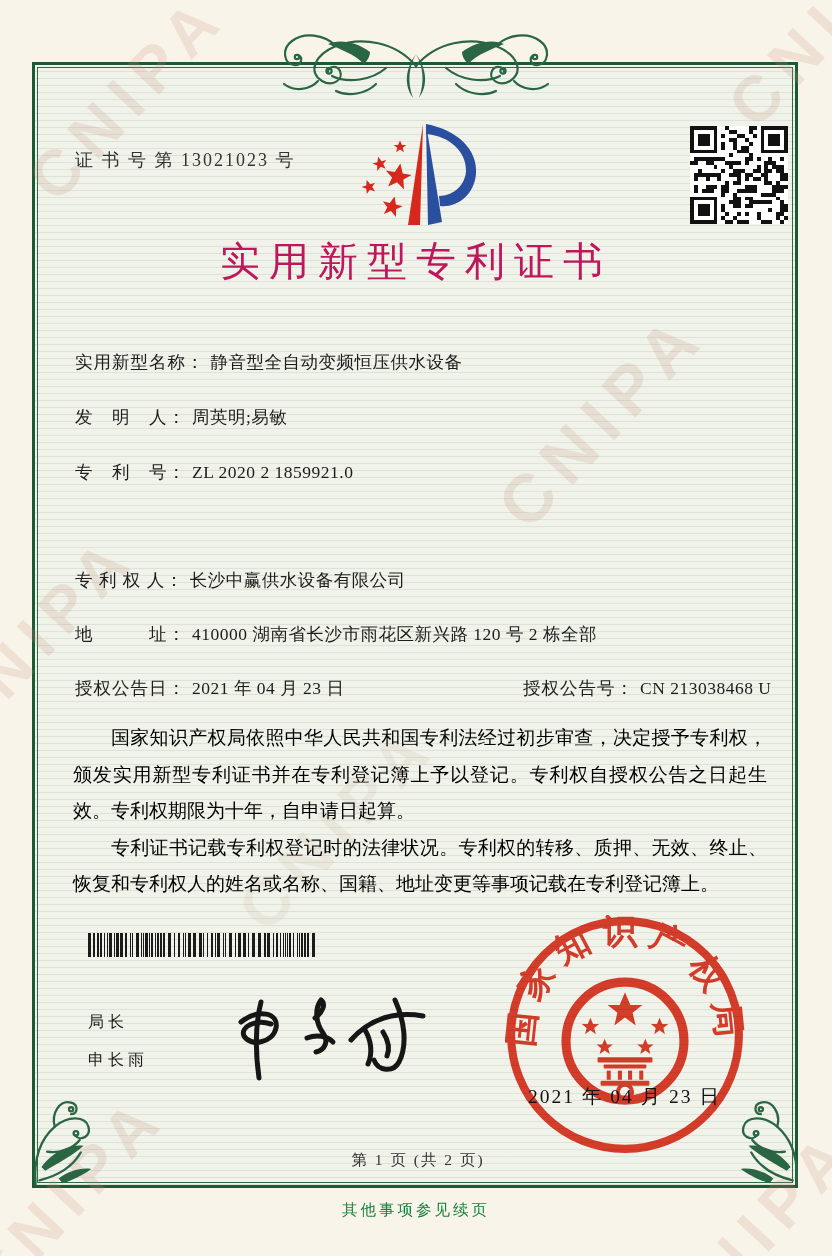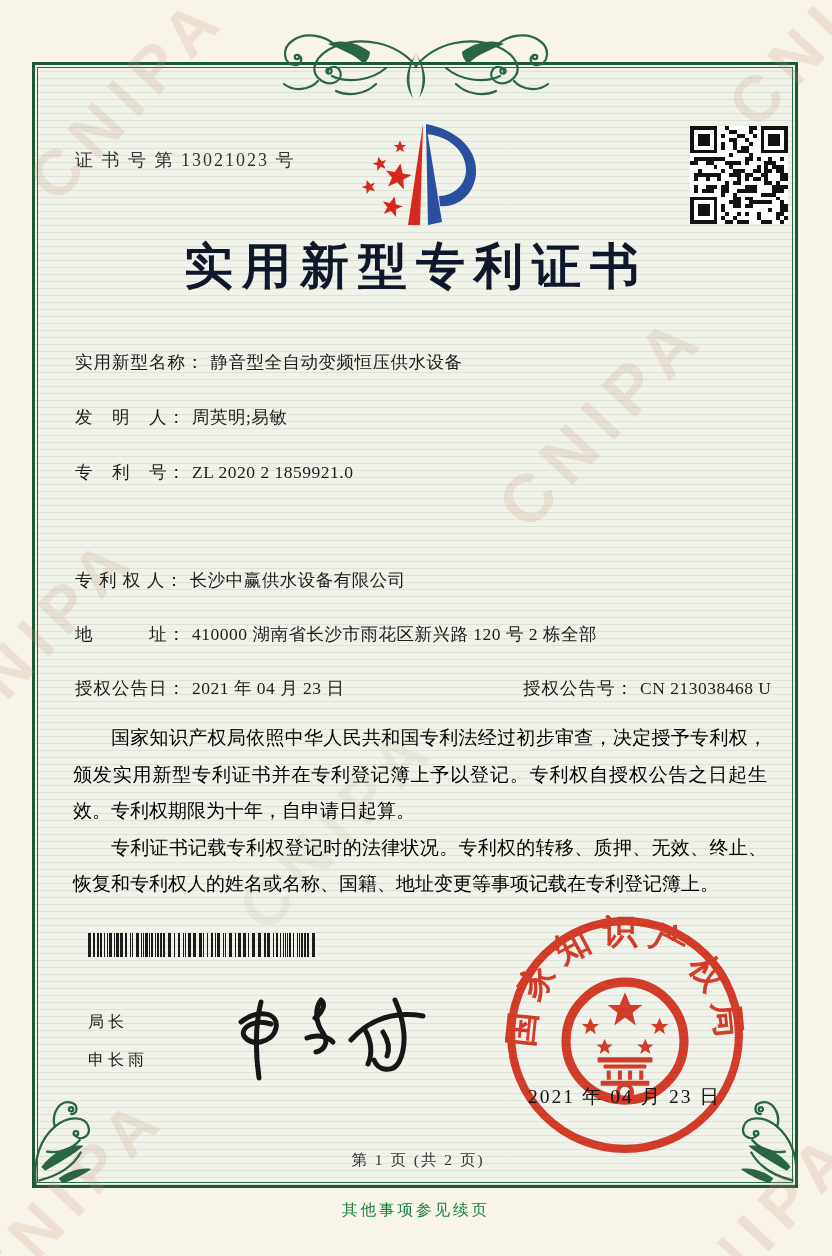--- a/index.html
+++ b/index.html
@@ -32,21 +32,21 @@
     color:rgba(193,147,122,.20);
     transform:rotate(-47deg);white-space:nowrap;
   }
 
   .content{position:absolute;inset:0;z-index:2;}
 
   .cert-no{position:absolute;left:75px;top:122px;font-size:18px;letter-spacing:2px;color:#333;margin-top:26px;}
 
   .title{
     position:absolute;left:0;right:0;top:234px;text-align:center;
-    font-size:49px;font-weight:bold;letter-spacing:9px;color:#0f172a;
+    font-size:40px;font-weight:normal;letter-spacing:9px;color:#be185d;
   }
 
   .f{position:absolute;left:75px;font-size:17.5px;white-space:nowrap;color:#1c1c1c;}
   .f .lab{letter-spacing:1px;}
   .f .val{margin-left:6px;letter-spacing:.5px;}
   .grant2{position:absolute;left:448px;top:0;}
 
   .paras{
     position:absolute;left:73px;top:720px;width:694px;
     font-size:19px;line-height:36.5px;text-align:justify;color:#000000;

